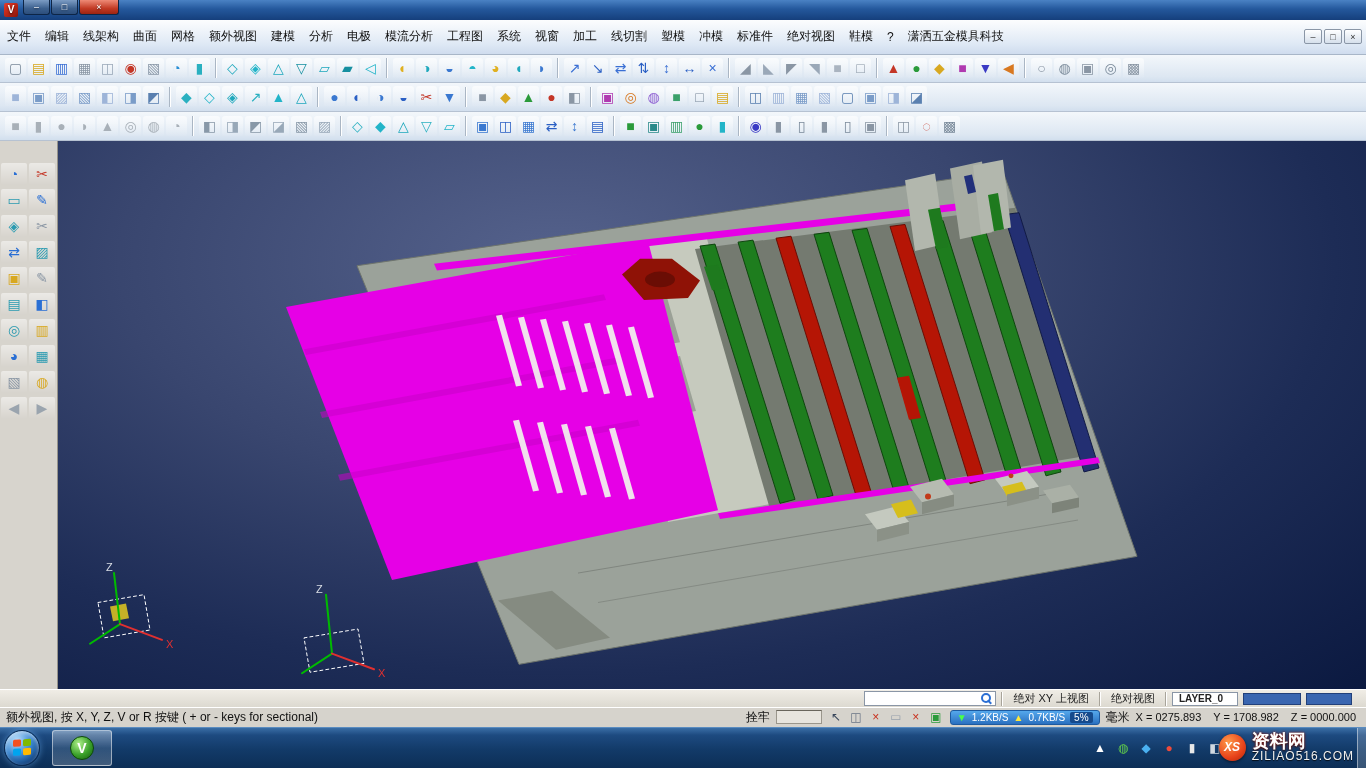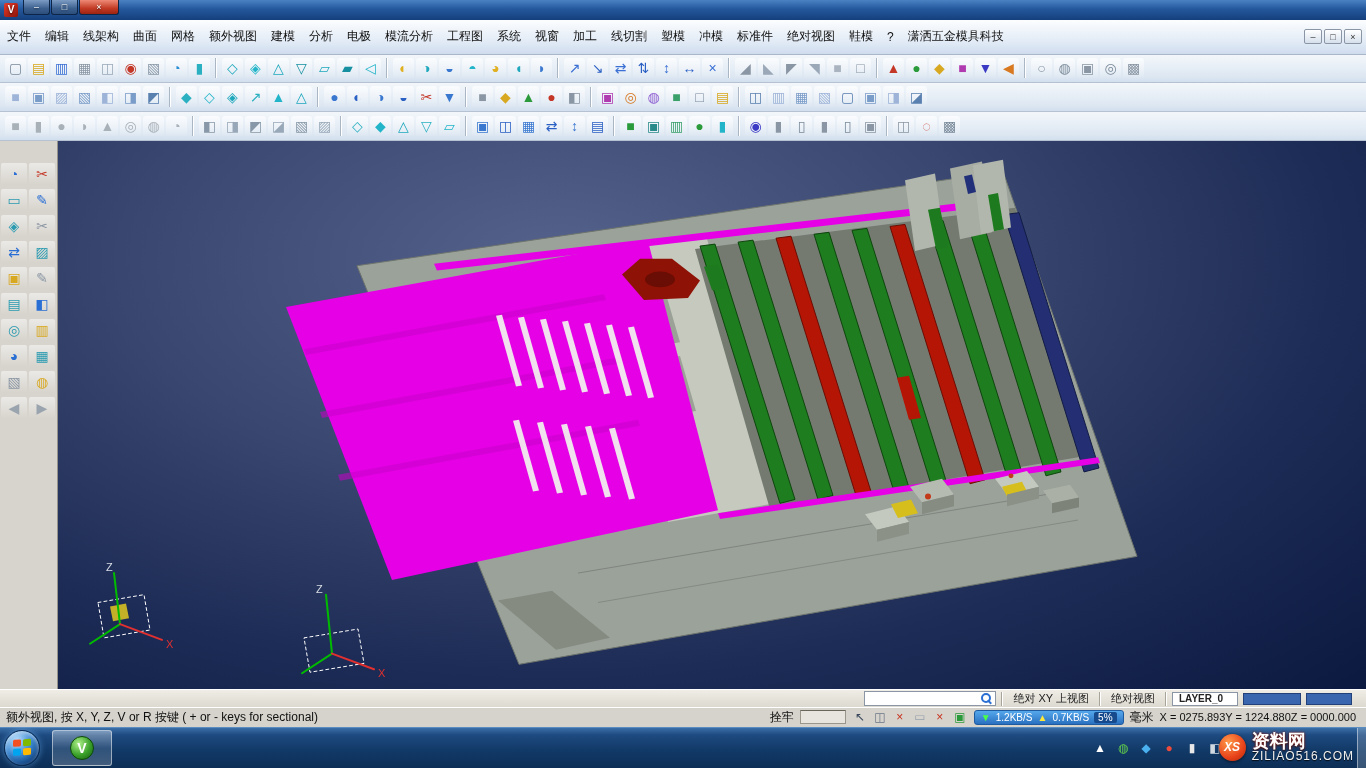--- a/index.html
+++ b/index.html
@@ -70,21 +70,21 @@
   .status2 { height:20px; background:#d6d3cc; border-top:1px solid #fff;
     display:flex; align-items:center; font-size:12px; color:#111; padding:0 6px; gap:6px; }
   .s2-hint { white-space:nowrap; }
   .s2-right { margin-left:auto; display:flex; align-items:center; gap:6px; }
   .pin-field { width:46px; height:14px; background:#e8e5de; border:1px solid #9a968c; border-top-color:#6a665c; }
   .s2-icon { width:16px; height:16px; display:flex; align-items:center; justify-content:center; font-size:12px; }
   .net-pill { display:flex; align-items:center; gap:5px; font-size:10px; color:#fff;
     background:linear-gradient(#55a8ec,#2a70c0); border:1px solid #1d5aa0; border-radius:3px; padding:1px 6px; }
   .net-down { color:#4aff4a; } .net-up { color:#ffe83a; }
   .net-pct { background:#164a8c; padding:0 4px; border-radius:2px; }
-  .coords { display:flex; font-size:11px; white-space:nowrap; padding-right:4px;text-align:center; }
+  .coords { display:flex; gap:12px; font-size:11px; white-space:nowrap; padding-right:4px;text-align:center; }
 
   
   .taskbar { height:42px; background:linear-gradient(#3a6ea6 0%,#1d4a80 18%,#123a68 55%,#0c2e56 100%);
     border-top:1px solid #5a8cc0; display:flex; align-items:center; padding-left:4px; position:relative; }
   .orb { width:36px; height:36px; border-radius:50%; margin-right:8px;
     background:radial-gradient(circle at 35% 28%, #b8e0ff, #3a86d0 45%, #0d3a74 80%);
     border:1px solid #0a2a52; box-shadow:inset 0 2px 4px rgba(255,255,255,.6), 0 0 6px rgba(120,190,255,.5);
     display:flex; align-items:center; justify-content:center; }
   .task-app { width:60px; height:36px; margin-left:4px; border-radius:3px;
     background:linear-gradient(rgba(255,255,255,.38),rgba(255,255,255,.12) 50%,rgba(255,255,255,.22));
@@ -461,21 +461,21 @@
       <span class="net-pill">
         <span class="net-down">▼</span>
         <span>1.2KB/S</span>
         <span class="net-up">▲</span>
         <span>0.7KB/S</span>
         <span class="net-pct">5%</span>
       </span>
       <span>毫米</span>
       <span class="coords">
         <span>X = 0275.893</span>
-        <span>Y = 1224.880</span>
+        <span>Y = 1708.982</span>
         <span>Z = 0000.000</span>
       </span>
     </div>
   </div>
 
   <div class="taskbar">
     <div class="orb">
       <svg width="20" height="20" viewBox="0 0 20 20">
         <rect x="1" y="2" width="8" height="7" rx="1.5" fill="#f25022" transform="skewY(-4)"></rect>
         <rect x="11" y="2" width="8" height="7" rx="1.5" fill="#7fba00" transform="skewY(-4)"></rect>

